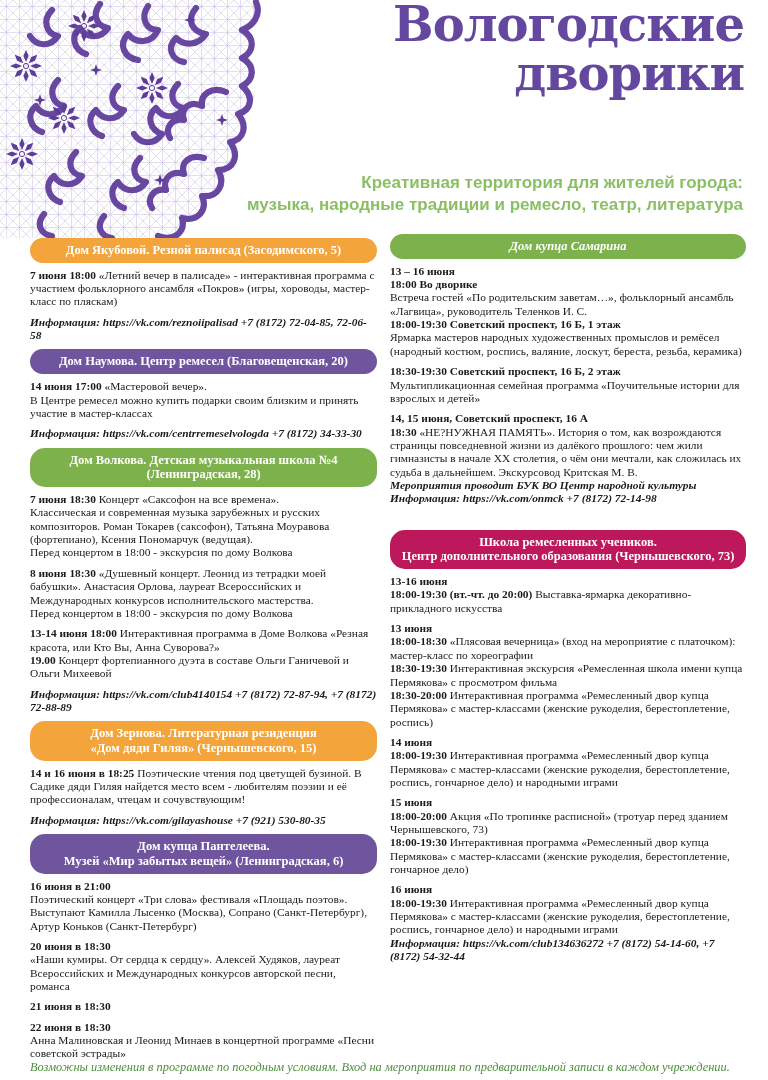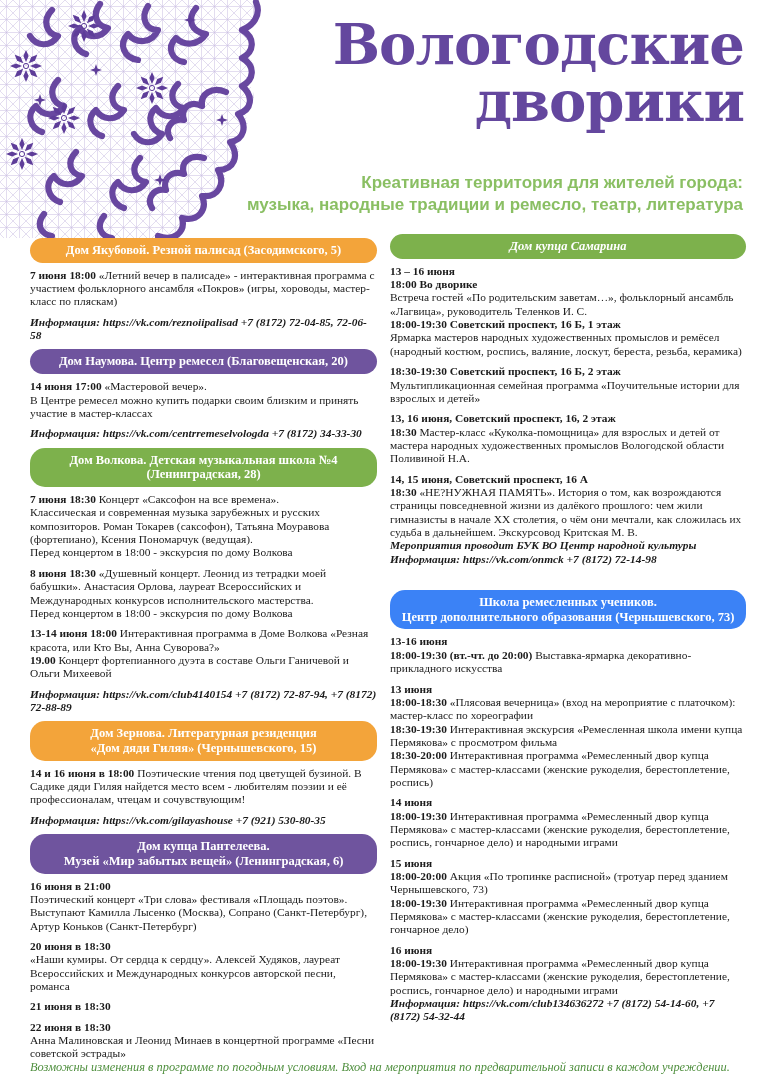--- a/index.html
+++ b/index.html
@@ -7,25 +7,25 @@
     position:relative;
     width:768px;height:1080px;
     background:#ffffff;
     overflow:hidden;
     font-family:"Liberation Serif", serif;
     color:#1b1b1b;
     margin:0 auto;
   }
   .lace{position:absolute;top:0;left:0;pointer-events:none;}
   .title{
-    position:absolute;top:16px;right:24px;
+    position:absolute;top:0;right:24px;
     text-align:right;
     font-family:"DejaVu Serif", serif;
     font-weight:bold;
-    font-size:56px;
+    font-size:48px;
     line-height:1.02;
     letter-spacing:-1px;
   }
   .subtitle{
     position:absolute;top:172px;right:25px;
     text-align:right;
     font-family:"Liberation Sans", sans-serif;
     font-weight:bold;
     font-size:17px;
     line-height:1.32;
@@ -133,36 +133,35 @@
       <p class="block"><span class="b">14 июня 17:00</span><span class="r"> «Мастеровой вечер».</span><br><span class="r">В Центре ремесел можно купить подарки своим близким и принять участие в мастер-классах</span></p>
       <p class="block"><span class="bi">Информация: https://vk.com/centrremeselvologda +7 (8172) 34-33-30</span></p>
       <div class="sec-header" style="background: rgb(125, 177, 76);">Дом Волкова. Детская музыкальная школа №4
 (Ленинградская, 28)</div>
       <p class="block"><span class="b">7 июня 18:30</span><span class="r"> Концерт «Саксофон на все времена».</span><br><span class="r">Классическая и современная музыка зарубежных и русских композиторов. Роман Токарев (саксофон), Татьяна Моуравова (фортепиано), Ксения Пономарчук (ведущая).</span><br><span class="r">Перед концертом в 18:00 - экскурсия по дому Волкова</span></p>
       <p class="block"><span class="b">8 июня 18:30</span><span class="r"> «Душевный концерт. Леонид из тетрадки моей бабушки». Анастасия Орлова, лауреат Всероссийских и Международных конкурсов исполнительского мастерства.</span><br><span class="r">Перед концертом в 18:00 - экскурсия по дому Волкова</span></p>
       <p class="block"><span class="b">13-14 июня 18:00</span><span class="r"> Интерактивная программа в Доме Волкова «Резная красота, или Кто Вы, Анна Суворова?»</span><br><span class="b">19.00</span><span class="r"> Концерт фортепианного дуэта в составе Ольги Ганичевой и Ольги Михеевой</span></p>
       <p class="block"><span class="bi">Информация: https://vk.com/club4140154  +7 (8172) 72-87-94, +7 (8172) 72-88-89</span></p>
       <div class="sec-header" style="background: rgb(243, 164, 58);">Дом Зернова. Литературная резиденция
 «Дом дяди Гиляя» (Чернышевского, 15)</div>
-      <p class="block"><span class="b">14 и 16 июня в 18:00</span><span class="r"> Поэтические чтения под цветущей бузиной. В Садике дяди Гиляя найдется место всем - любителям поэзии и её профессионалам, чтецам и сочувствующим!</span></p>
+      <p class="block"><span class="b">14 и 16 июня в 18:25</span><span class="r"> Поэтические чтения под цветущей бузиной. В Садике дяди Гиляя найдется место всем - любителям поэзии и её профессионалам, чтецам и сочувствующим!</span></p>
       <p class="block"><span class="bi">Информация: https://vk.com/gilayashouse  +7 (921) 530-80-35</span></p>
       <div class="sec-header" style="background: rgb(111, 84, 158);">Дом купца Пантелеева.
 Музей «Мир забытых вещей» (Ленинградская, 6)</div>
       <p class="block"><span class="b">16 июня в 21:00</span><br><span class="r">Поэтический концерт «Три слова» фестиваля «Площадь поэтов». Выступают Камилла Лысенко (Москва), Сопрано (Санкт-Петербург), Артур Коньков (Санкт-Петербург)</span></p>
       <p class="block"><span class="b">20 июня в 18:30</span><br><span class="r">«Наши кумиры. От сердца к сердцу». Алексей Худяков, лауреат Всероссийских и Международных конкурсов авторской песни, романса</span></p>
       <p class="block"><span class="b">21 июня в 18:30</span><br></p>
       <p class="block"><span class="b">22 июня в 18:30</span><br><span class="r">Анна Малиновская и Леонид Минаев в концертной программе «Песни советской эстрады»</span></p>
     </div>
   <div class="col col-right">
       <div class="sec-header" style="background: rgb(125, 177, 76); font-style: italic;">Дом купца Самарина</div>
       <p class="block"><span class="b">13 – 16 июня</span><br><span class="b">18:00 Во дворике</span><br><span class="r">Встреча гостей «По родительским заветам…», фольклорный ансамбль «Лагвица», руководитель Теленков И. С.</span><br><span class="b">18:00-19:30 Советский проспект, 16 Б, 1 этаж</span><br><span class="r">Ярмарка мастеров народных художественных промыслов и ремёсел (народный костюм, роспись, валяние, лоскут, береста, резьба, керамика)</span></p>
       <p class="block"><span class="b">18:30-19:30 Советский проспект, 16 Б, 2 этаж</span><br><span class="r">Мультипликационная семейная программа «Поучительные истории для взрослых и детей»</span></p>
-      <p class="block"><span class="b">13, 16 июня, Советский проспект, 16, 2 этаж</span><br><span class="b">18:30</span><span class="r"> Мастер-класс «Куколка-помощница» для взрослых и детей от мастера народных художественных промыслов Вологодской области Поливиной Н.А.</span></p>
       <p class="block"><span class="b">14, 15 июня, Советский проспект, 16 А</span><br><span class="b">18:30</span><span class="r"> «НЕ?НУЖНАЯ ПАМЯТЬ». История о том, как возрождаются страницы повседневной жизни из далёкого прошлого: чем жили гимназисты в начале XX столетия, о чём они мечтали, как сложилась их судьба в дальнейшем. Экскурсовод Критская М. В.</span><br><span class="bi">Мероприятия проводит БУК ВО Центр народной культуры</span><br><span class="bi">Информация: https://vk.com/onmck  +7 (8172) 72-14-98</span></p>
-      <div class="sec-header" style="background: #3b82f6; margin-top: 24px;">Школа ремесленных учеников.
+      <div class="sec-header" style="background: #be185d; margin-top: 24px;">Школа ремесленных учеников.
 Центр дополнительного образования (Чернышевского, 73)</div>
       <p class="block"><span class="b">13-16 июня</span><br><span class="b">18:00-19:30 (вт.-чт. до 20:00)</span><span class="r"> Выставка-ярмарка декоративно-прикладного искусства</span></p>
       <p class="block"><span class="b">13 июня</span><br><span class="b">18:00-18:30</span><span class="r">  «Плясовая вечерница» (вход на мероприятие с платочком): мастер-класс по хореографии</span><br><span class="b">18:30-19:30</span><span class="r"> Интерактивная экскурсия «Ремесленная школа имени купца Пермякова» с просмотром фильма</span><br><span class="b">18:30-20:00</span><span class="r"> Интерактивная программа «Ремесленный двор купца Пермякова» с мастер-классами (женские рукоделия, берестоплетение, роспись)</span></p>
       <p class="block"><span class="b">14 июня</span><br><span class="b">18:00-19:30</span><span class="r"> Интерактивная программа  «Ремесленный двор купца Пермякова» с мастер-классами (женские рукоделия, берестоплетение, роспись, гончарное дело) и народными играми</span></p>
       <p class="block"><span class="b">15 июня</span><br><span class="b">18:00-20:00</span><span class="r"> Акция «По тропинке расписной» (тротуар перед зданием Чернышевского, 73)</span><br><span class="b">18:00-19:30</span><span class="r"> Интерактивная программа «Ремесленный двор купца Пермякова» с мастер-классами (женские рукоделия, берестоплетение, гончарное дело)</span></p>
       <p class="block"><span class="b">16 июня</span><br><span class="b">18:00-19:30</span><span class="r"> Интерактивная программа  «Ремесленный двор купца Пермякова» с мастер-классами (женские рукоделия, берестоплетение, роспись, гончарное дело) и народными играми</span><br><span class="bi">Информация: https://vk.com/club134636272  +7 (8172) 54-14-60, +7 (8172) 54-32-44</span></p>
     </div>
 
   <div class="footer" style="color: rgb(79, 143, 62);">Возможны изменения в программе по погодным условиям. Вход на мероприятия по предварительной записи в каждом учреждении.</div>
 

